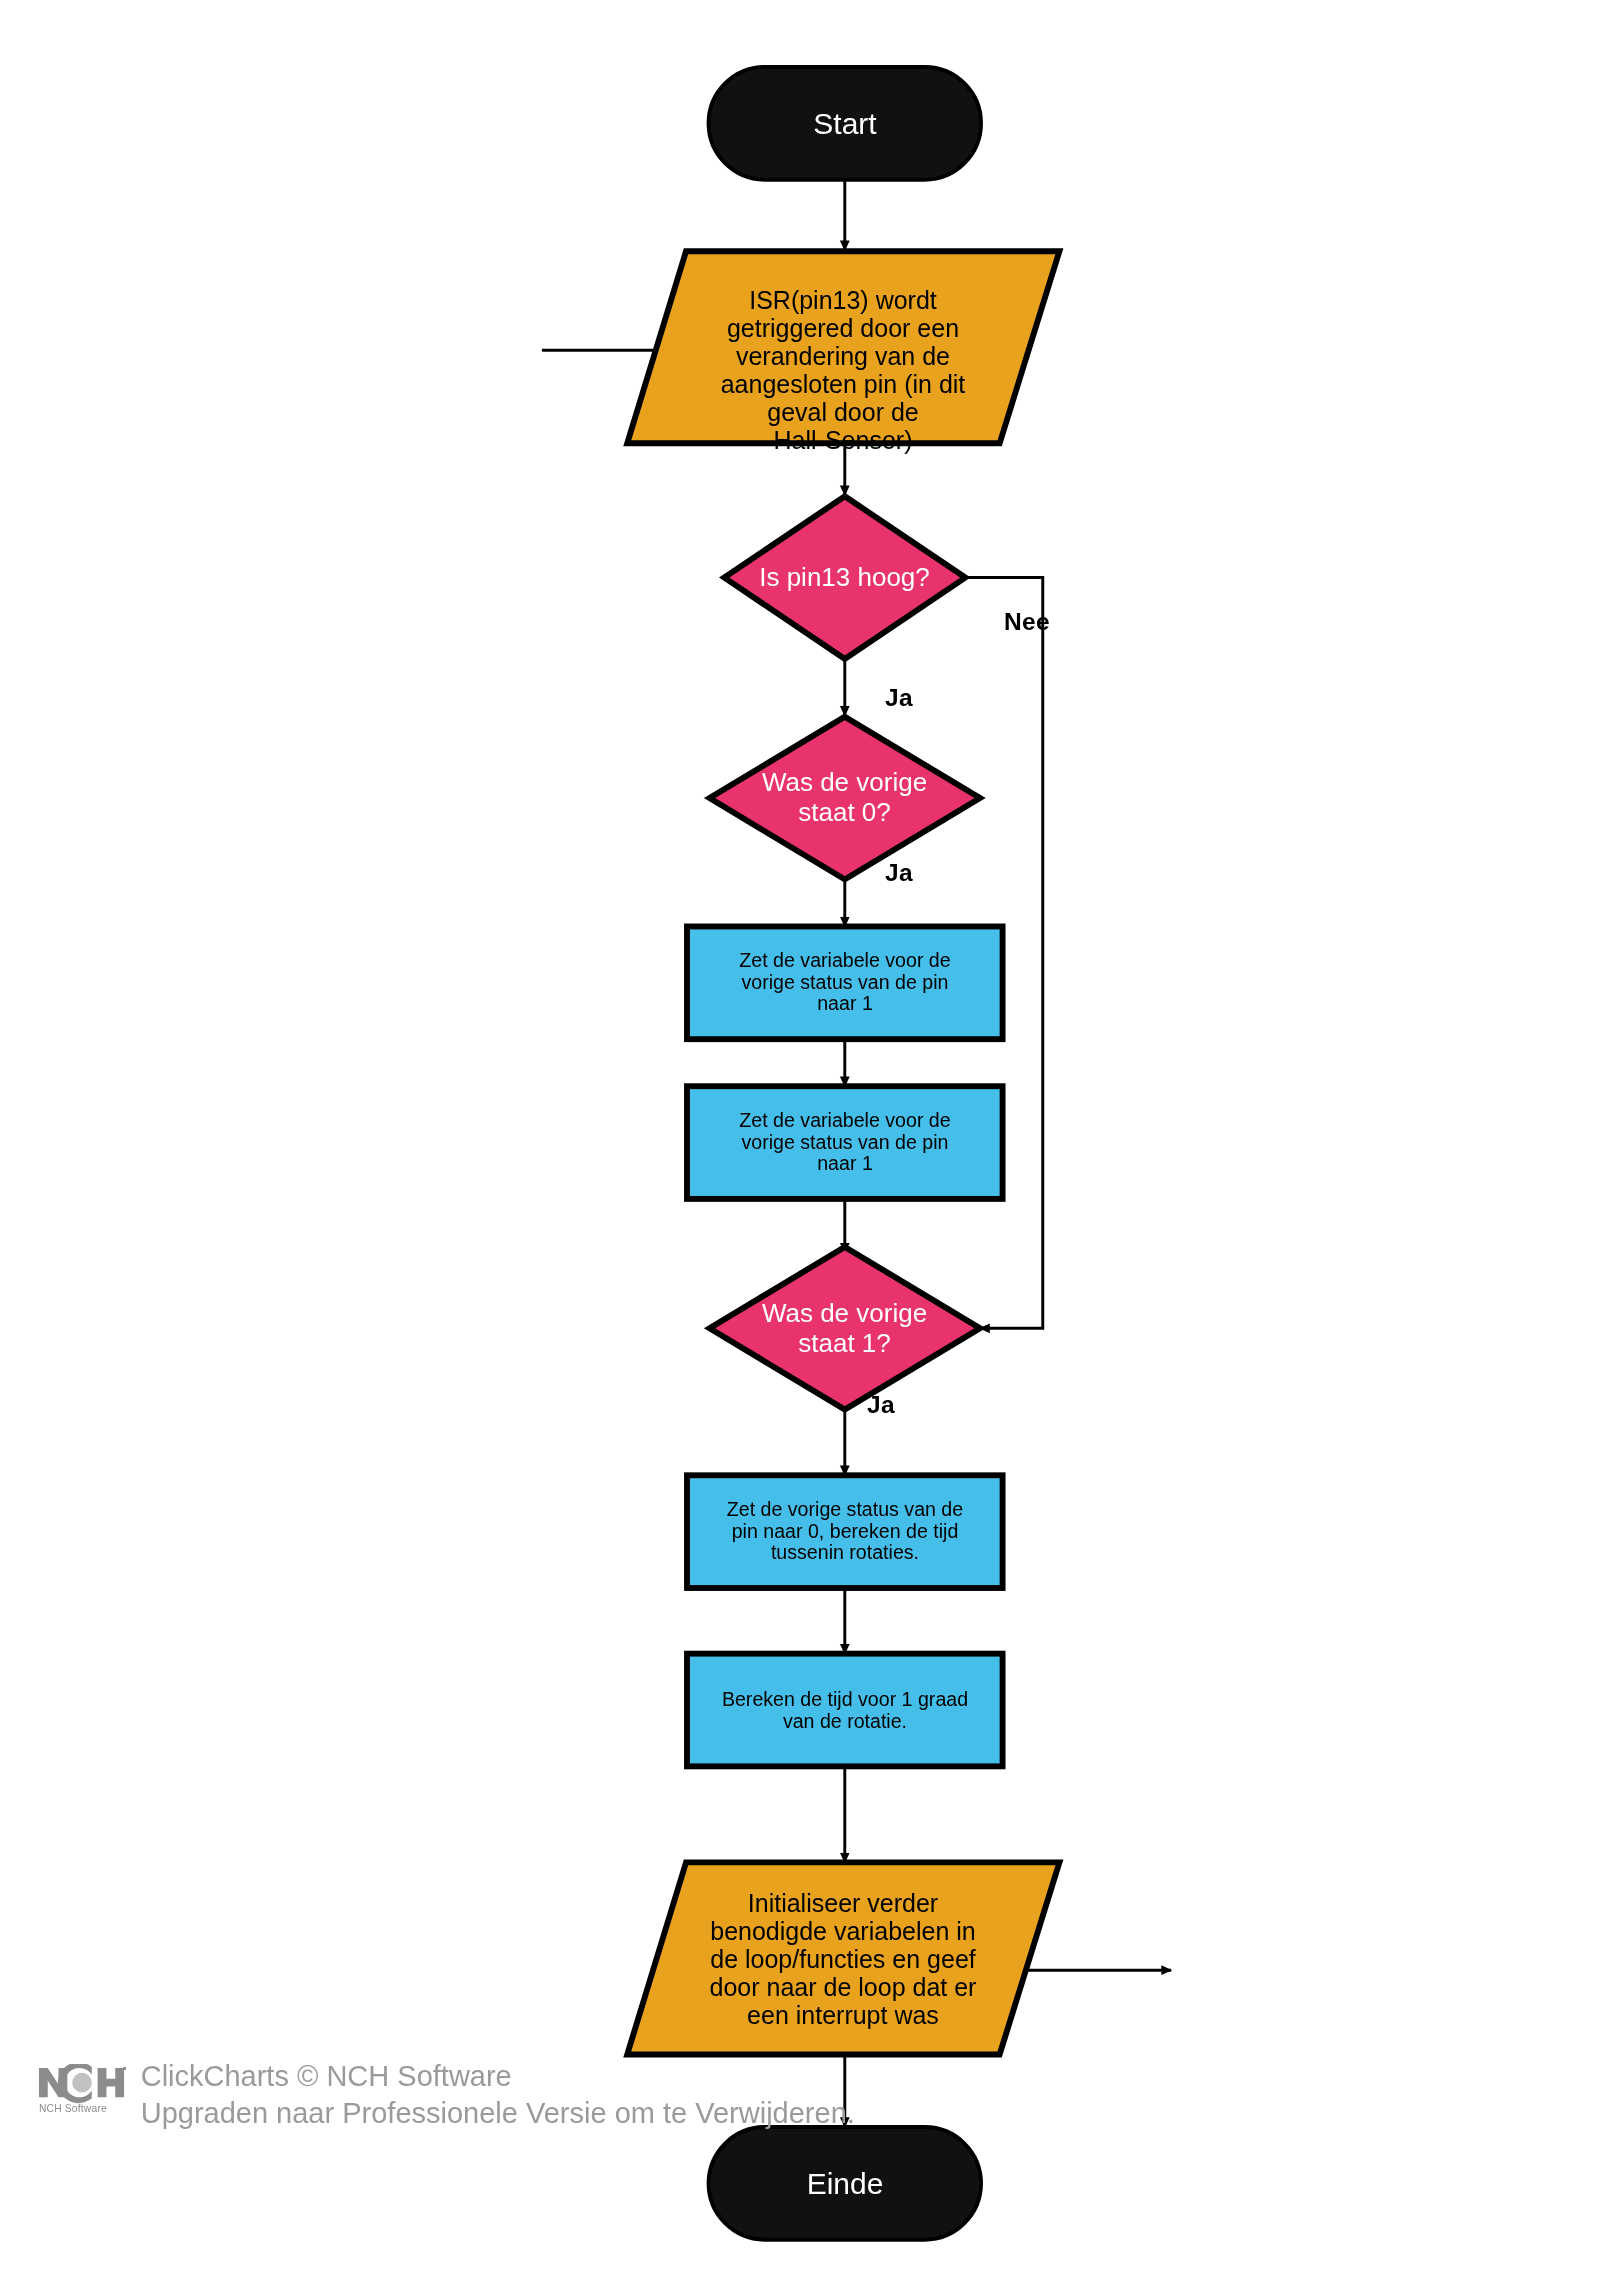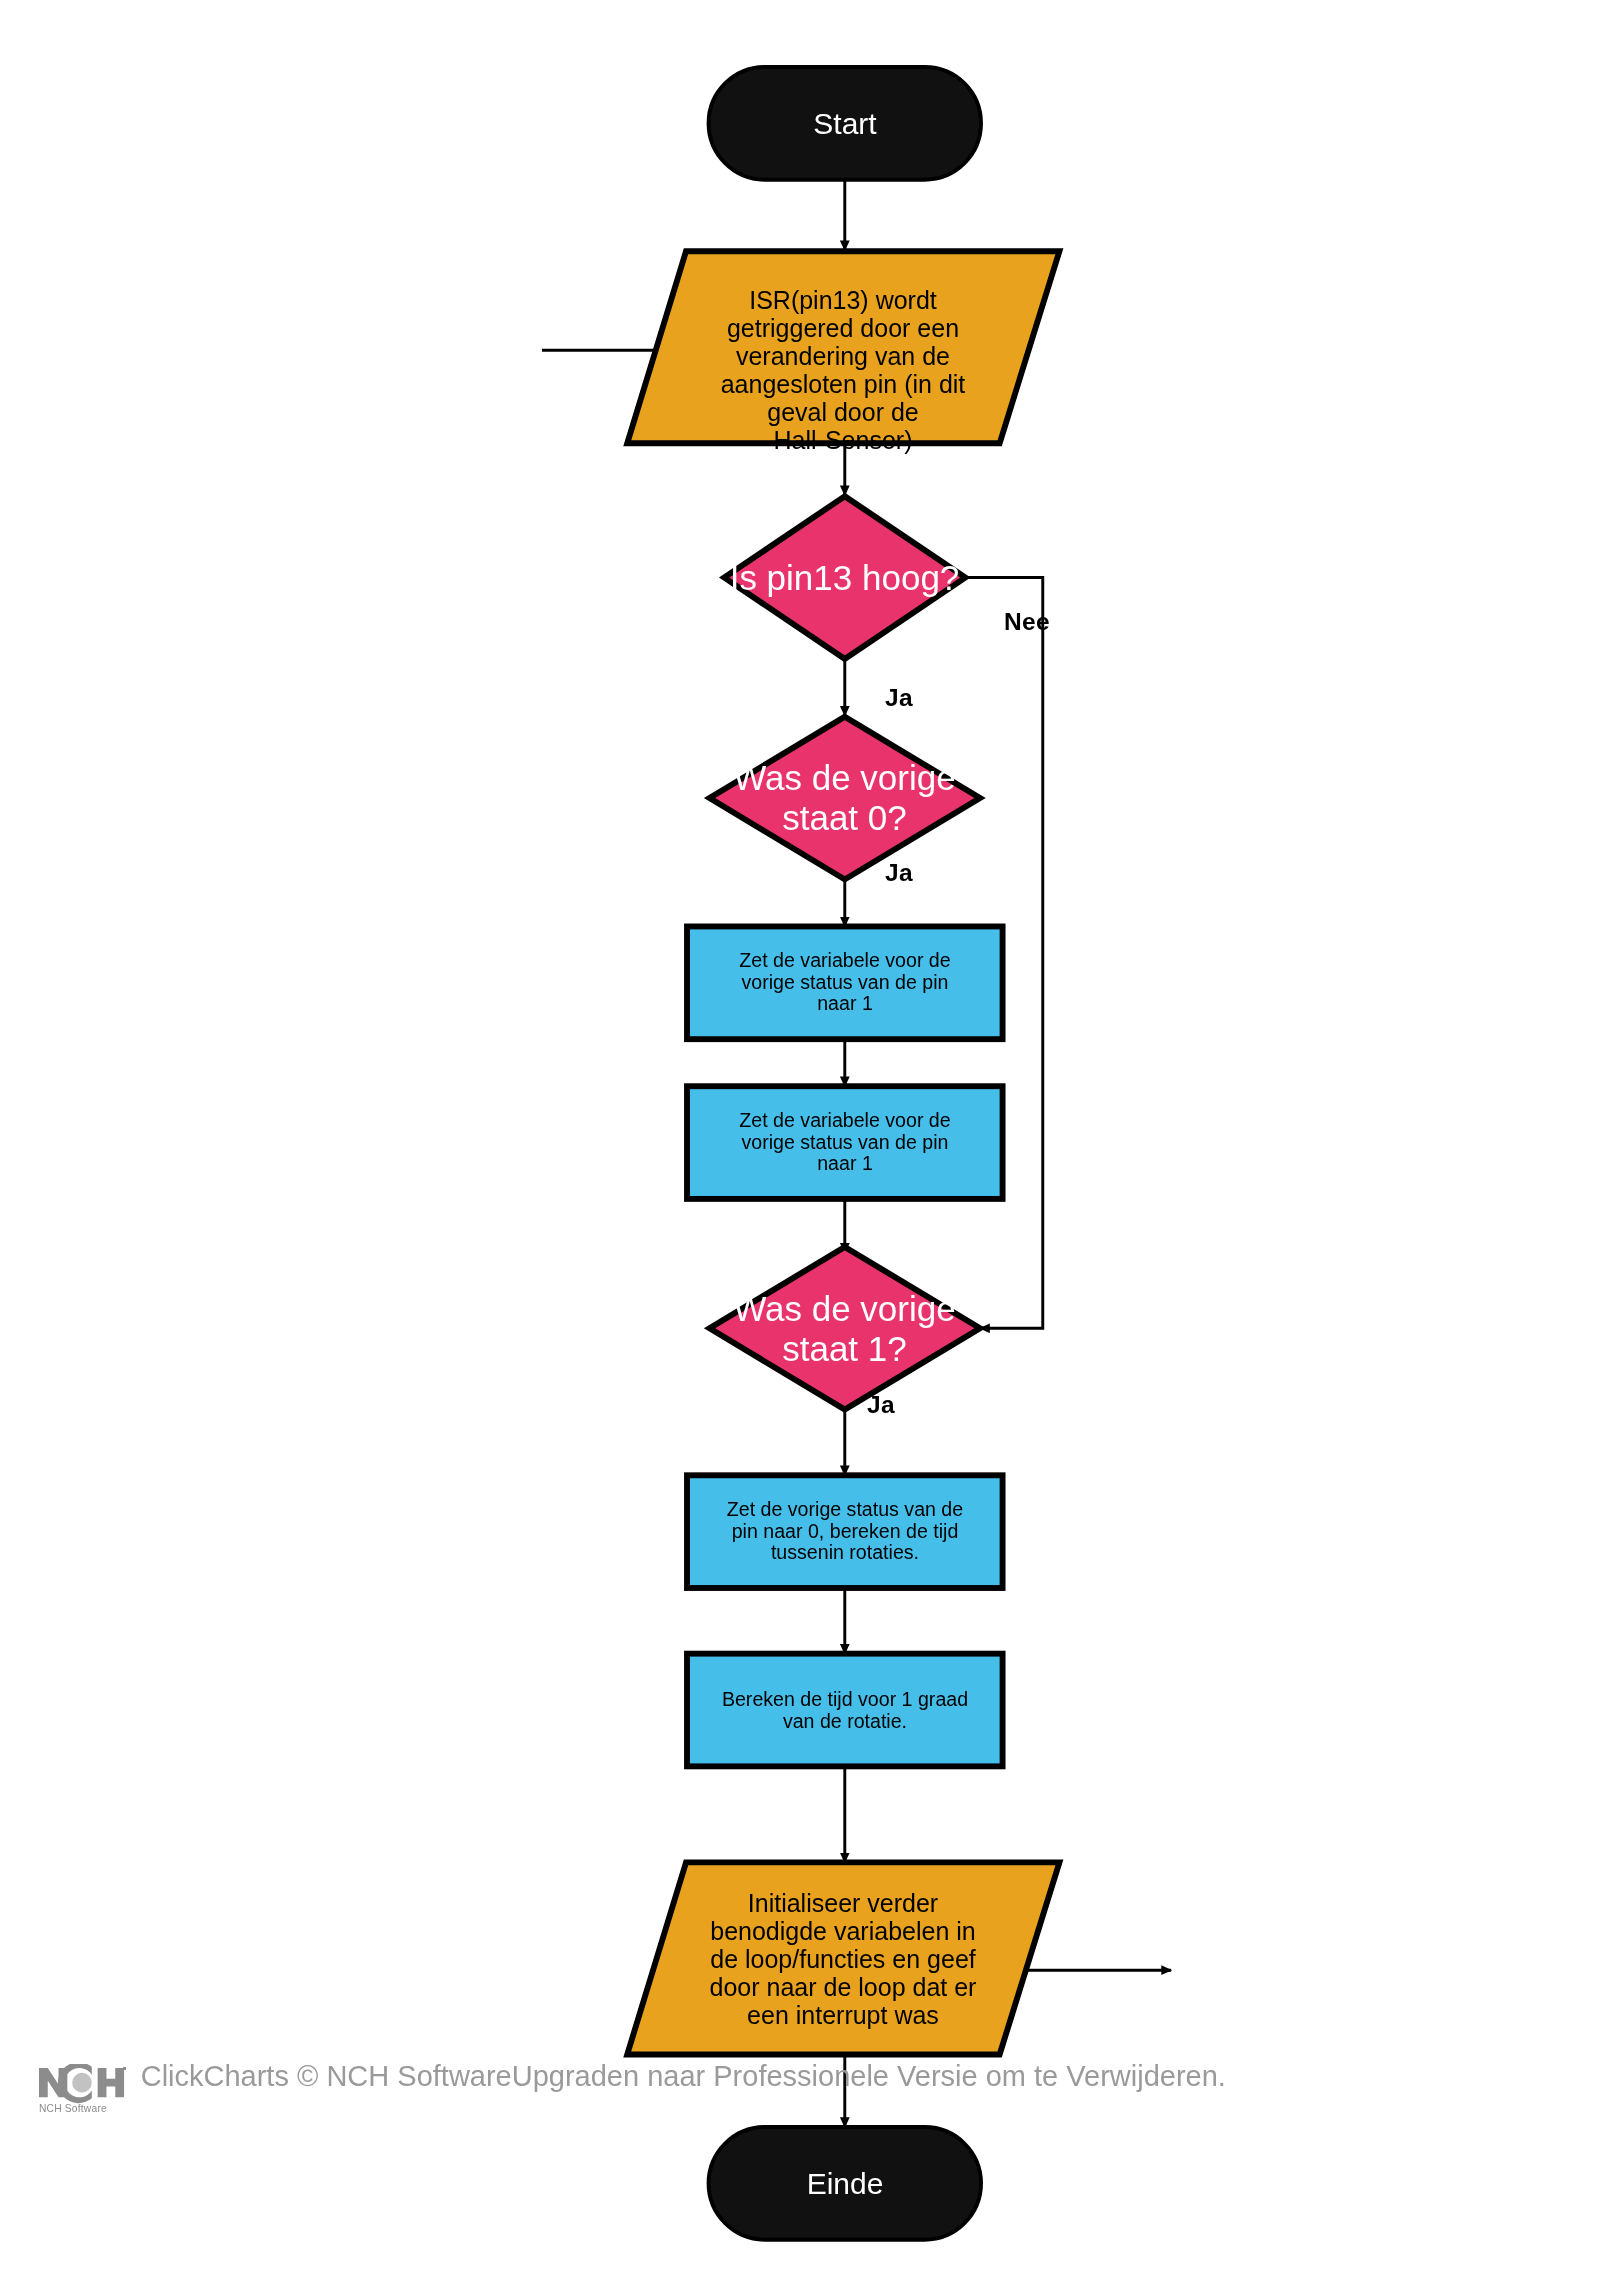--- a/index.html
+++ b/index.html
@@ -38,21 +38,21 @@
   .lbl-terminal {
     color: #ffffff;
     font-size: 30px;
   }
   .lbl-io {
     color: #000000;
     font-size: 25px;
   }
   .lbl-decision {
     color: #ffffff;
-    font-size: 35px;
+    font-size: 26px;
   }
   .lbl-process {
     color: #000000;
     font-size: 19.6px;
   }
   .edge-label {
     position: absolute;
     font-size: 24.5px;
     font-weight: bold;
     color: #000000;
@@ -70,20 +70,21 @@
     gap: 13.7px;
     pointer-events: none;
   }
   #nch-logo {
     width: 90px;
     flex: 0 0 90px;
     padding-top: 5.9px;
   }
   #wm-text {
     display: flex;
+    flex-direction: column;
     font-size: 29px;
     color: #9a9a9a;
     line-height: 1.28;
     white-space: nowrap;
   }
   #wm-text span { display: block; }
 </style>
 </head>
 <body>
 

